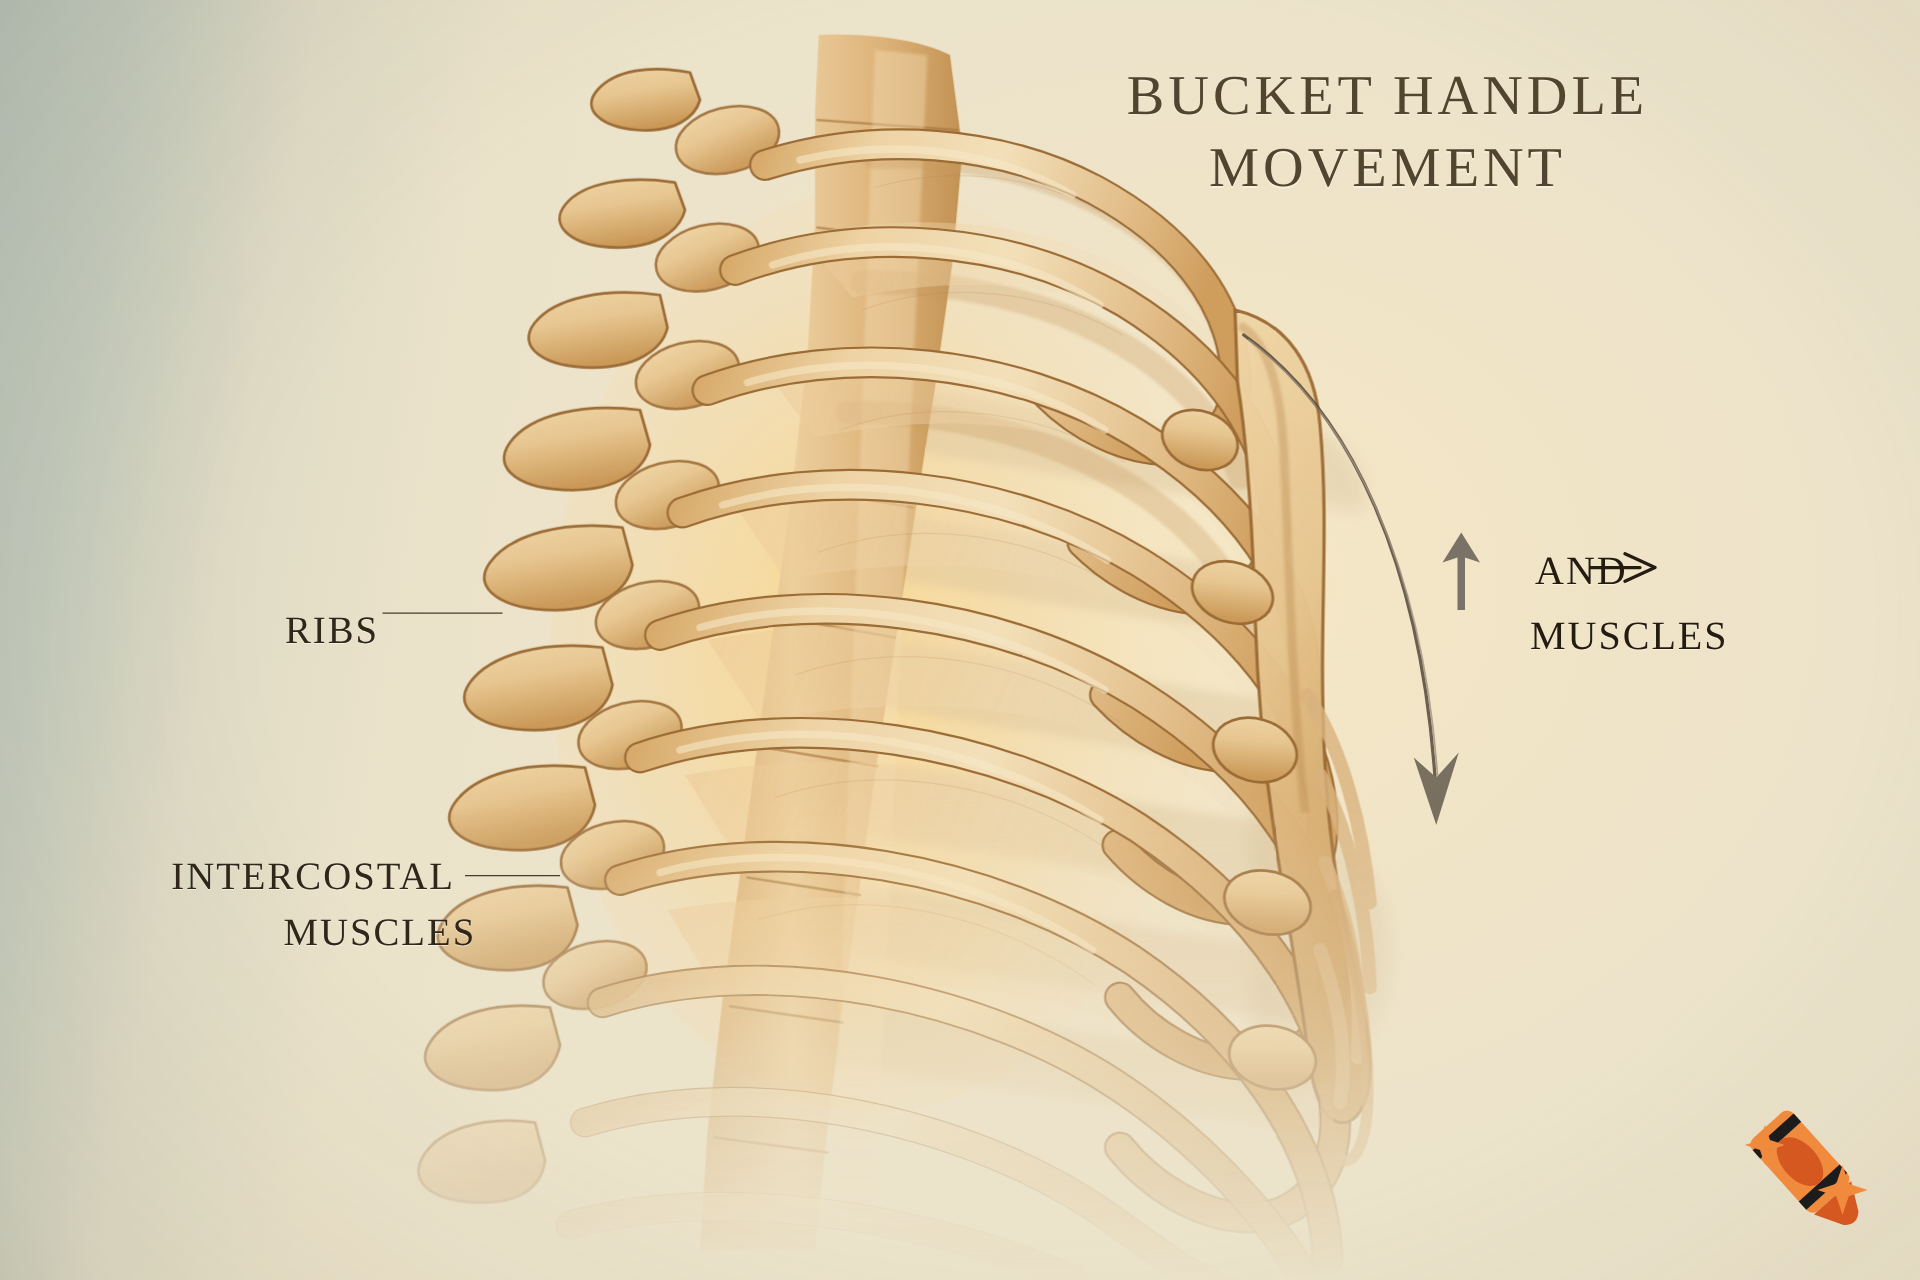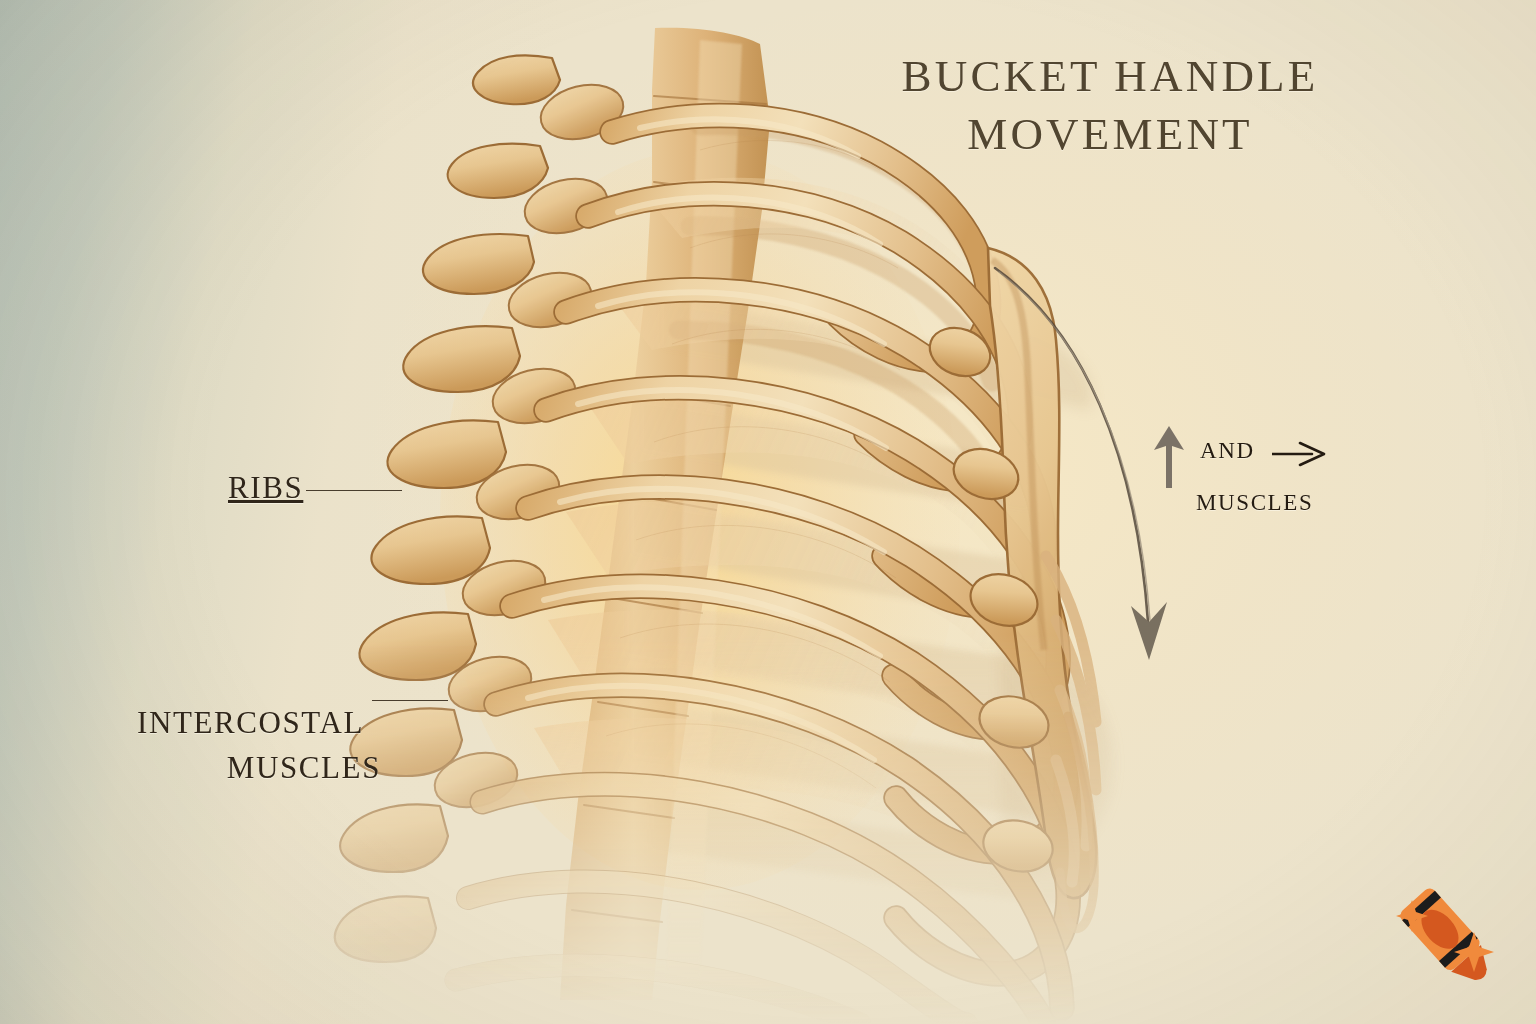--- a/index.html
+++ b/index.html
@@ -72,24 +72,24 @@
   .title .l2 { display: block; }
 
   .callout-label {
     position: absolute;
     color: #30261a;
     font-size: 31px;
     letter-spacing: 1.6px;
     white-space: nowrap;
     text-shadow: 0 1px 0 rgba(255,253,243,.55);
   }
-  #label-ribs { left: 228px; top: 470px; text-decoration: underline; }
+  #label-ribs { left: 228px; top: 486px; }
 
   #label-intercostal {
-    left: 137px; top: 701px;
+    left: 137px; top: 679px;
     line-height: 1.45;
     white-space: normal;
     width: 244px;
     text-align: center;
   }
   #label-intercostal .ic-l1 { display:block; text-align: left; }
   #label-intercostal .ic-l2 { display:block; text-align: right; padding-left: 22px;}
 
   .leader {
     position: absolute;
@@ -97,24 +97,25 @@
     border-top: 1.6px solid #3a2f20;
     opacity: .92;
   }
   #leader-ribs { left: 306px; top: 490px; width: 96px; }
   #leader-intercostal { left: 372px; top: 700px; width: 76px; }
 
   
   .motion-line {
     position: absolute;
     color: #241b11;
-    font-size: 23px;
+    font-size: 32px;
     letter-spacing: 1.6px;
     white-space: nowrap;
     text-shadow: 0 1px 0 rgba(255,253,243,.5);
+    margin-left: 28px;
   }
   #motion-and { left: 1200px; top: 438px; }
   #motion-swinging { left: 1196px; top: 490px; }
 
   #arrow-up-svg { position: absolute; left: 1152px; top: 424px; }
   #arrow-right-svg { position: absolute; left: 1272px; top: 440px; }
 
   
   #watermark {
     position: absolute;

